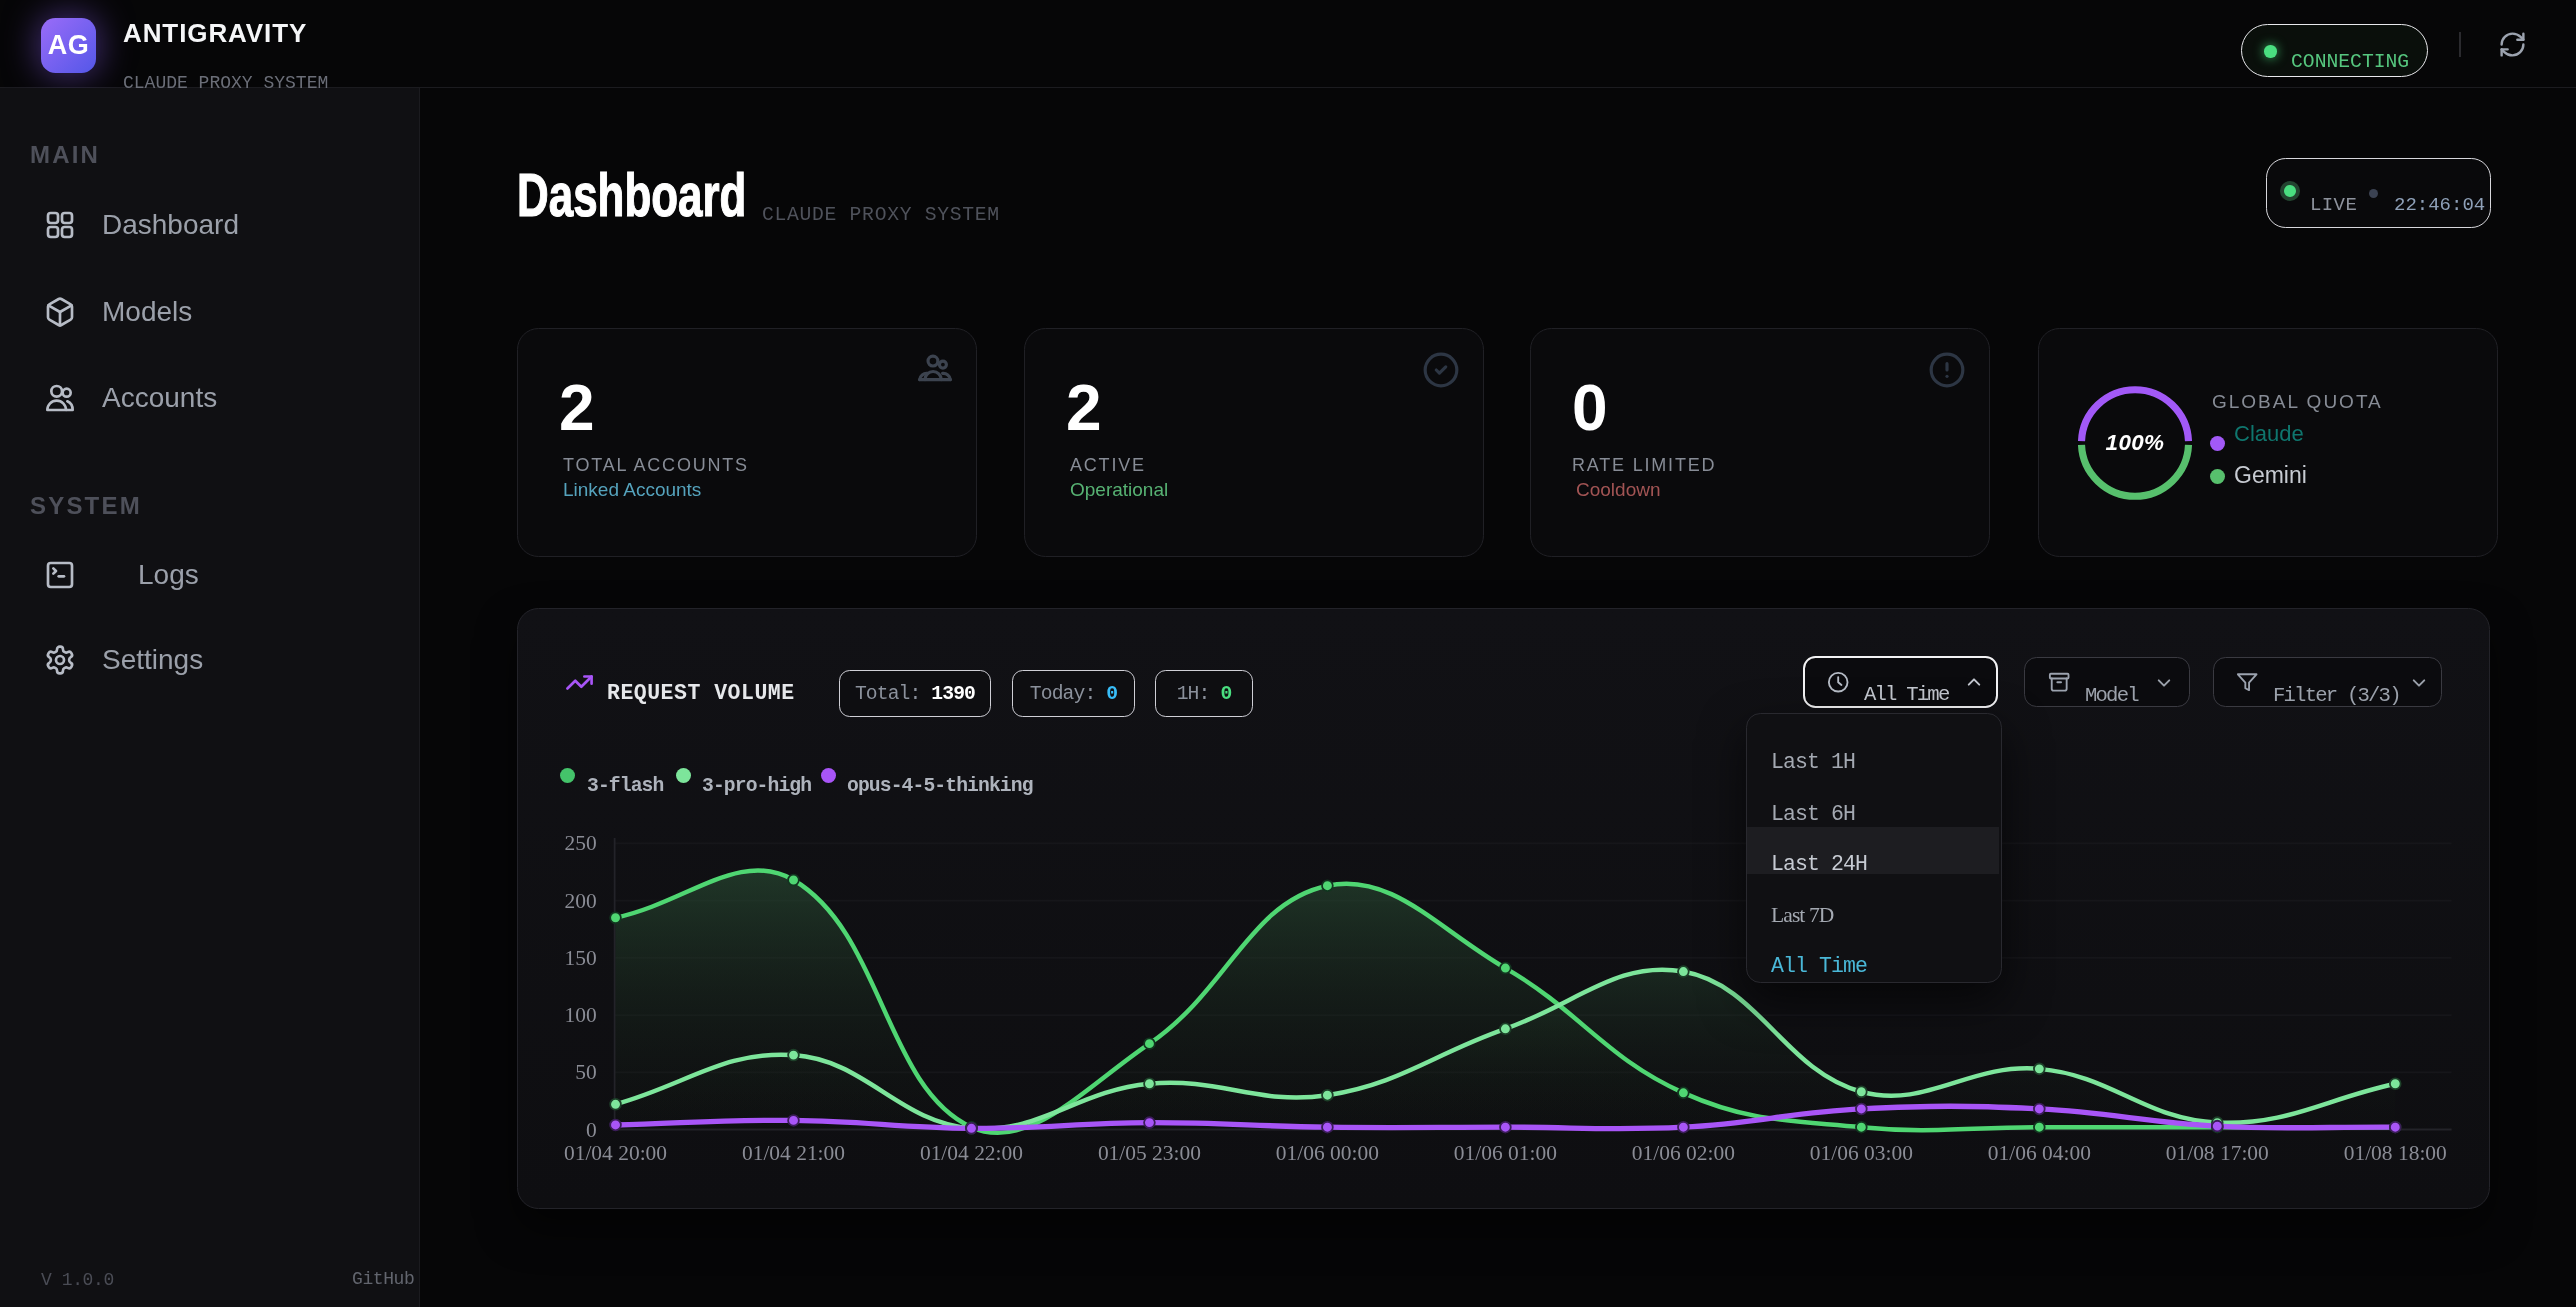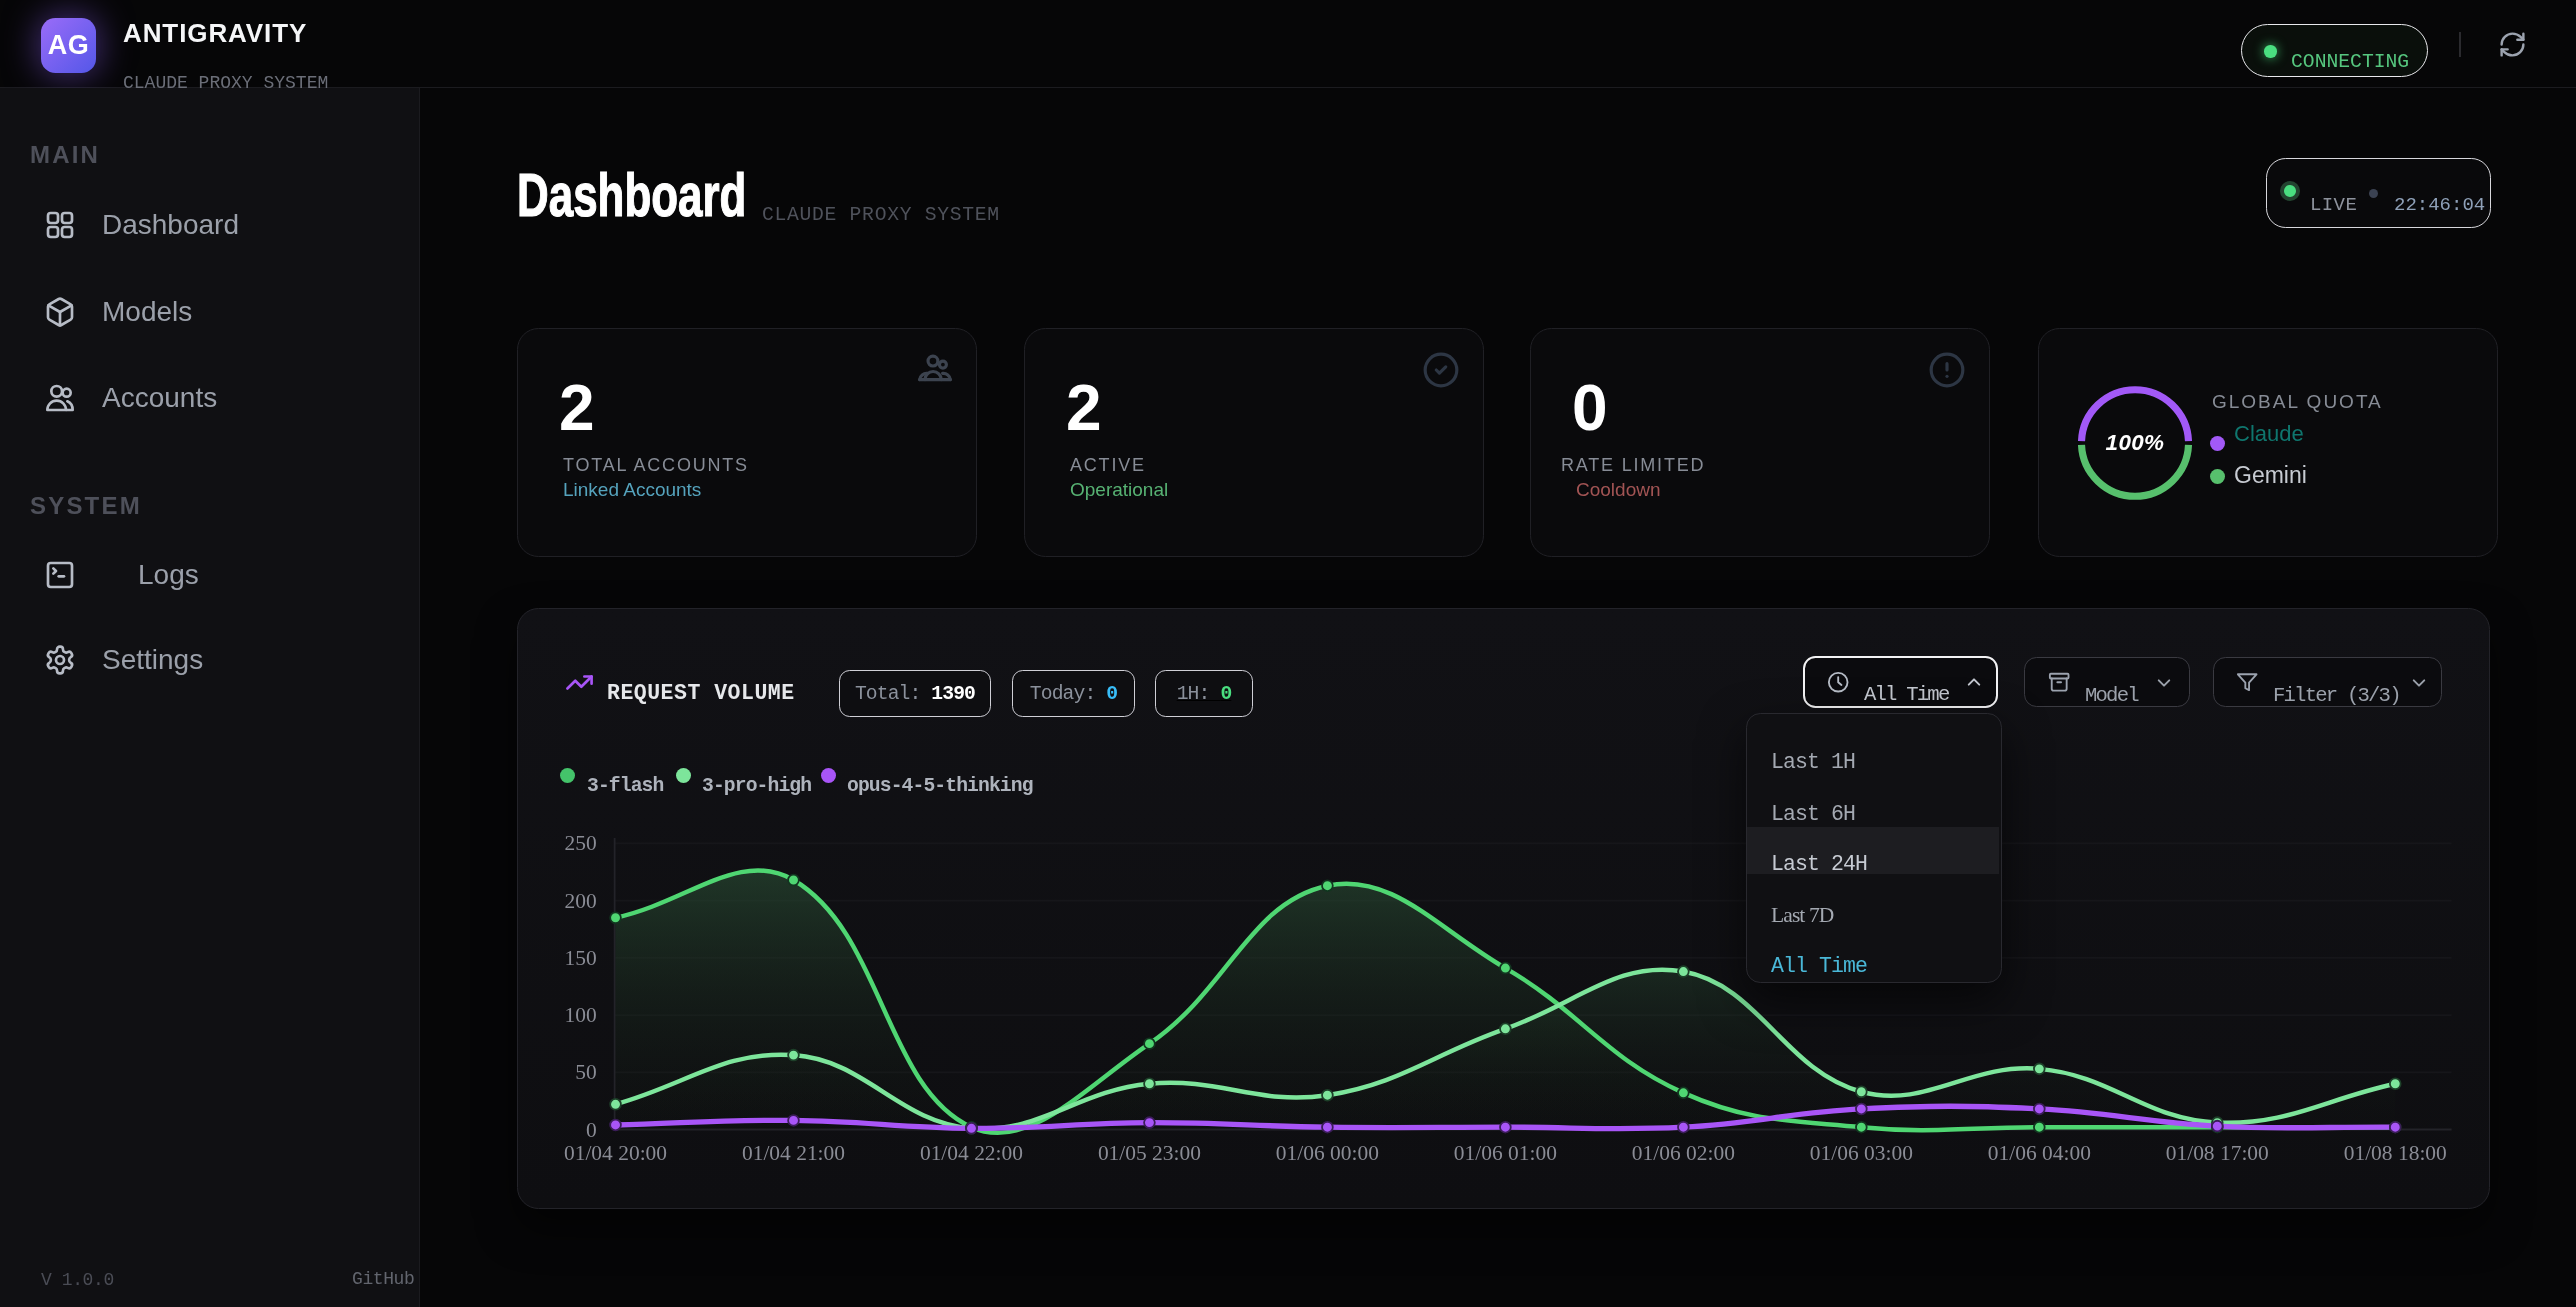--- a/index.html
+++ b/index.html
@@ -121,21 +121,21 @@
   <div class="abs" style="left:45px;top:150px;color:#57b273;font-size:19px;">Operational</div>
 </div>
 
 <div class="abs card" style="left:1530px;top:328px;width:460px;height:229px;">
   <svg class="abs" style="right:23px;top:22.4px;" width="38" height="38" viewBox="0 0 24 24" fill="none" stroke="#2d3644" stroke-width="2" stroke-linecap="round" stroke-linejoin="round">
       <circle cx="12" cy="12" r="10"></circle>
       <line x1="12" y1="8" x2="12" y2="12"></line>
       <line x1="12" y1="16" x2="12.01" y2="16"></line>
     </svg>
   <div class="abs" style="left:41px;top:42px;color:#ffffff;font-weight:bold;font-size:64px;">0</div>
-  <div class="abs" style="left:30px;top:126px;color:#878c96;font-size:18px;letter-spacing:1.8px;">RATE LIMITED</div>
+  <div class="abs" style="left:41px;top:126px;color:#878c96;font-size:18px;letter-spacing:1.8px;">RATE LIMITED</div>
   <div class="abs" style="left:45px;top:150px;color:#a25454;font-size:19px;">Cooldown</div>
 </div>
 
 <div class="abs card" style="left:2038px;top:328px;width:460px;height:229px;">
   <svg class="abs" style="left:38px;top:56px;" width="116" height="116" viewBox="0 0 130 130">
     <path d="M 5.06 62.91 A 60 60 0 0 1 124.96 62.91" fill="none" stroke="#a259f7" stroke-width="8"></path>
     <path d="M 124.96 67.09 A 60 60 0 0 1 5.06 67.09" fill="none" stroke="#57c06d" stroke-width="8"></path>
   </svg>
   <div class="abs" style="left:38px;top:56px;width:116px;height:116px;display:flex;align-items:center;justify-content:center;color:#fff;font-weight:bold;font-size:22.4px;letter-spacing:0.4px;font-style:italic;">100%</div>
   <div class="abs" style="left:173px;top:62px;color:#878c96;font-size:19px;letter-spacing:2px;">GLOBAL QUOTA</div>
@@ -148,21 +148,21 @@
 <div class="abs" style="left:517px;top:608px;width:1973px;height:601px;background:linear-gradient(180deg,#111115,#0e0e11);border:1.8px solid #232329;border-radius:21.5px;box-shadow:0 19.7px 39px rgba(0,0,0,.5);">
 
   <svg class="abs" style="left:47px;top:59px;" width="29" height="29" viewBox="0 0 24 24" fill="none" stroke="#a855f7" stroke-width="2.2" stroke-linecap="round" stroke-linejoin="round">
       <polyline points="22 7 13.5 15.5 8.5 10.5 2 17"></polyline>
       <polyline points="16 7 22 7 22 13"></polyline>
     </svg>
   <div class="abs mono" style="left:89px;top:60px;color:#e6e8eb;font-weight:bold;font-size:21.5px;letter-spacing:0.5px;">REQUEST VOLUME</div>
 
   <div class="abs mono pill" style="left:321px;top:49px;width:152px;height:47px;"><span style="color:#8b919c;">Total: </span><span style="color:#fff;font-weight:bold;">1390</span></div>
   <div class="abs mono pill" style="left:494px;top:49px;width:123px;height:47px;"><span style="color:#8b919c;">Today: </span><span style="color:#38bdf8;font-weight:bold;">0</span></div>
-  <div class="abs mono pill" style="left:637px;top:49px;width:98px;height:47px;text-decoration:underline;"><span style="color:#8b919c;">1H: </span><span style="color:#4ade80;font-weight:bold;">0</span></div>
+  <div class="abs mono pill" style="left:637px;top:49px;width:98px;height:47px;"><span style="color:#8b919c;">1H: </span><span style="color:#4ade80;font-weight:bold;">0</span></div>
 
   <div class="abs" style="left:1285px;top:47px;width:195px;height:52px;border:2.7px solid #f2f2f4;border-radius:12.5px;background:#0b0b0e;"></div>
   <svg class="abs" style="left:1309px;top:62px;" width="22.4" height="22.4" viewBox="0 0 24 24" fill="none" stroke="#b6bcc6" stroke-width="2" stroke-linecap="round" stroke-linejoin="round">
       <circle cx="12" cy="12" r="10"></circle>
       <polyline points="12 6.5 12 12 15.5 15"></polyline>
     </svg>
   <div class="abs mono" style="left:1346px;top:62px;color:#c3c7cf;font-size:20.6px;letter-spacing:-1.8px;">All Time</div>
   <svg class="abs" style="left:1447px;top:64px;" width="18" height="18" viewBox="0 0 24 24" fill="none" stroke="#c3c7cf" stroke-width="2.6" stroke-linecap="round" stroke-linejoin="round">
       <polyline points="5 15.5 12 8.5 19 15.5"></polyline>
     </svg>

